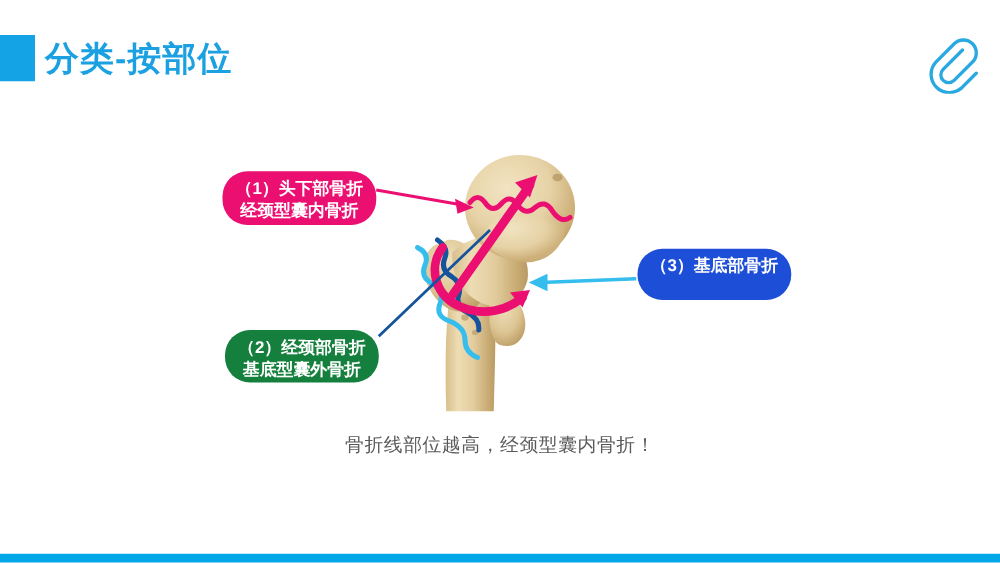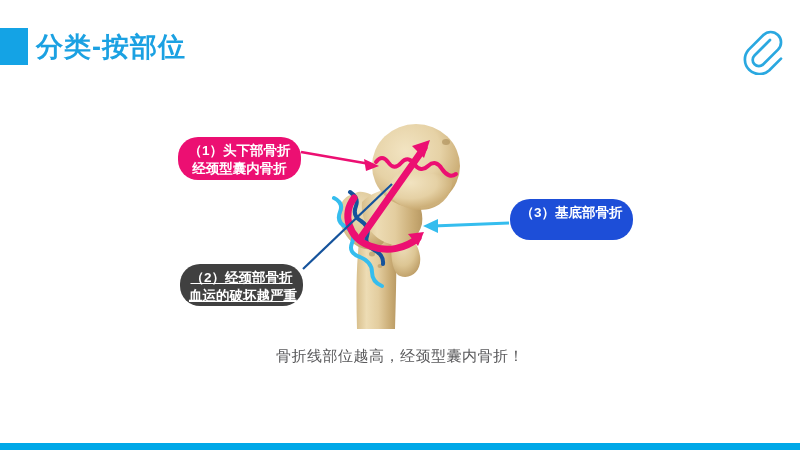--- a/index.html
+++ b/index.html
@@ -73,22 +73,21 @@
   .label-box .ln2 { display:block; }
 
   #label-1 {
     left:178px; top:118px;
     width:123px; height:43px;
     background:#ec0f72;
   }
   #label-2 {
     left:180px; top:245px;
     width:123px; height:42px;
-    background:#404040;
-    text-decoration:underline;
+    background:#15803d;
   }
   #label-3 {
     left:510px; top:180px;
     width:123px; height:41px;
     background:#1d4ed8;
   }
 
   
   .connectors {
     position:absolute;
@@ -194,21 +193,21 @@
     </g>
   </svg>
 
   <div class="label-box" id="label-1">
     <span class="ln1">（1）头下部骨折</span>
     <span class="ln2">经颈型囊内骨折</span>
   </div>
 
   <div class="label-box" id="label-2">
     <span class="ln1">（2）经颈部骨折</span>
-    <span class="ln2">血运的破坏越严重</span>
+    <span class="ln2">基底型囊外骨折</span>
   </div>
 
   <div class="label-box" id="label-3">
     <span class="ln1">（3）基底部骨折</span>
   </div>
 
   <div class="caption">骨折线部位越高，经颈型囊内骨折！</div>
 
   <div class="footer-bar"></div>
 

